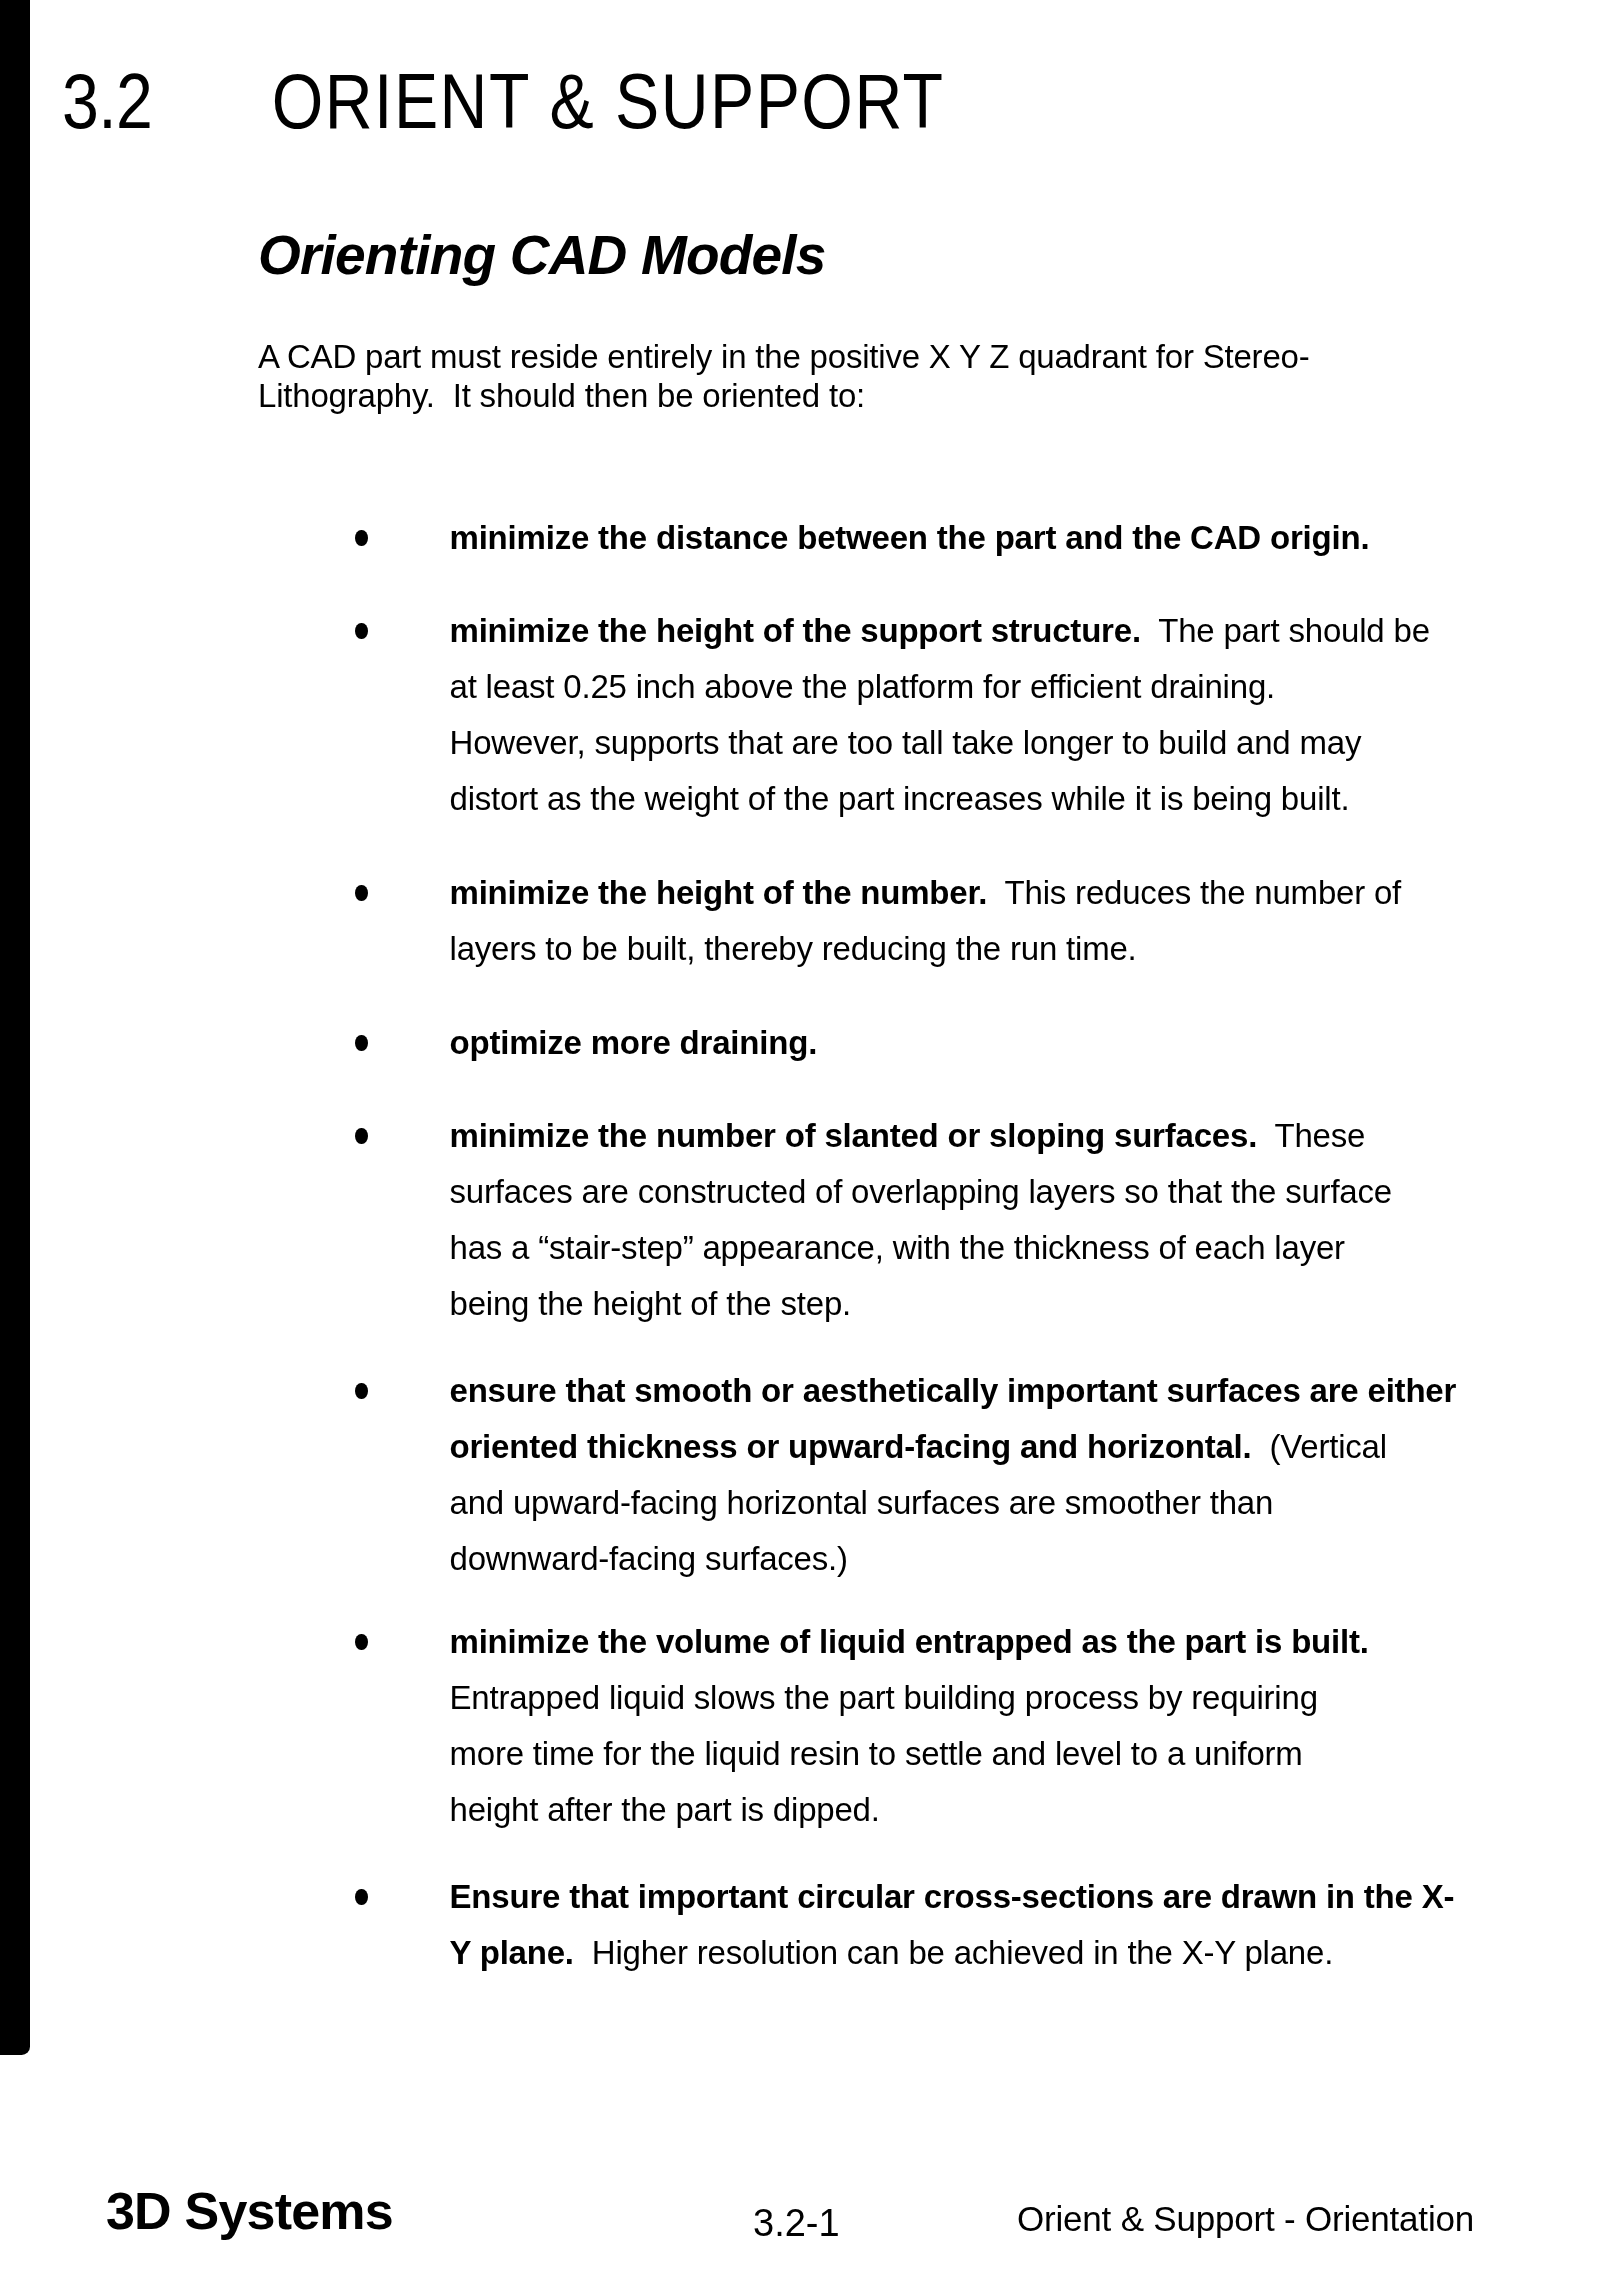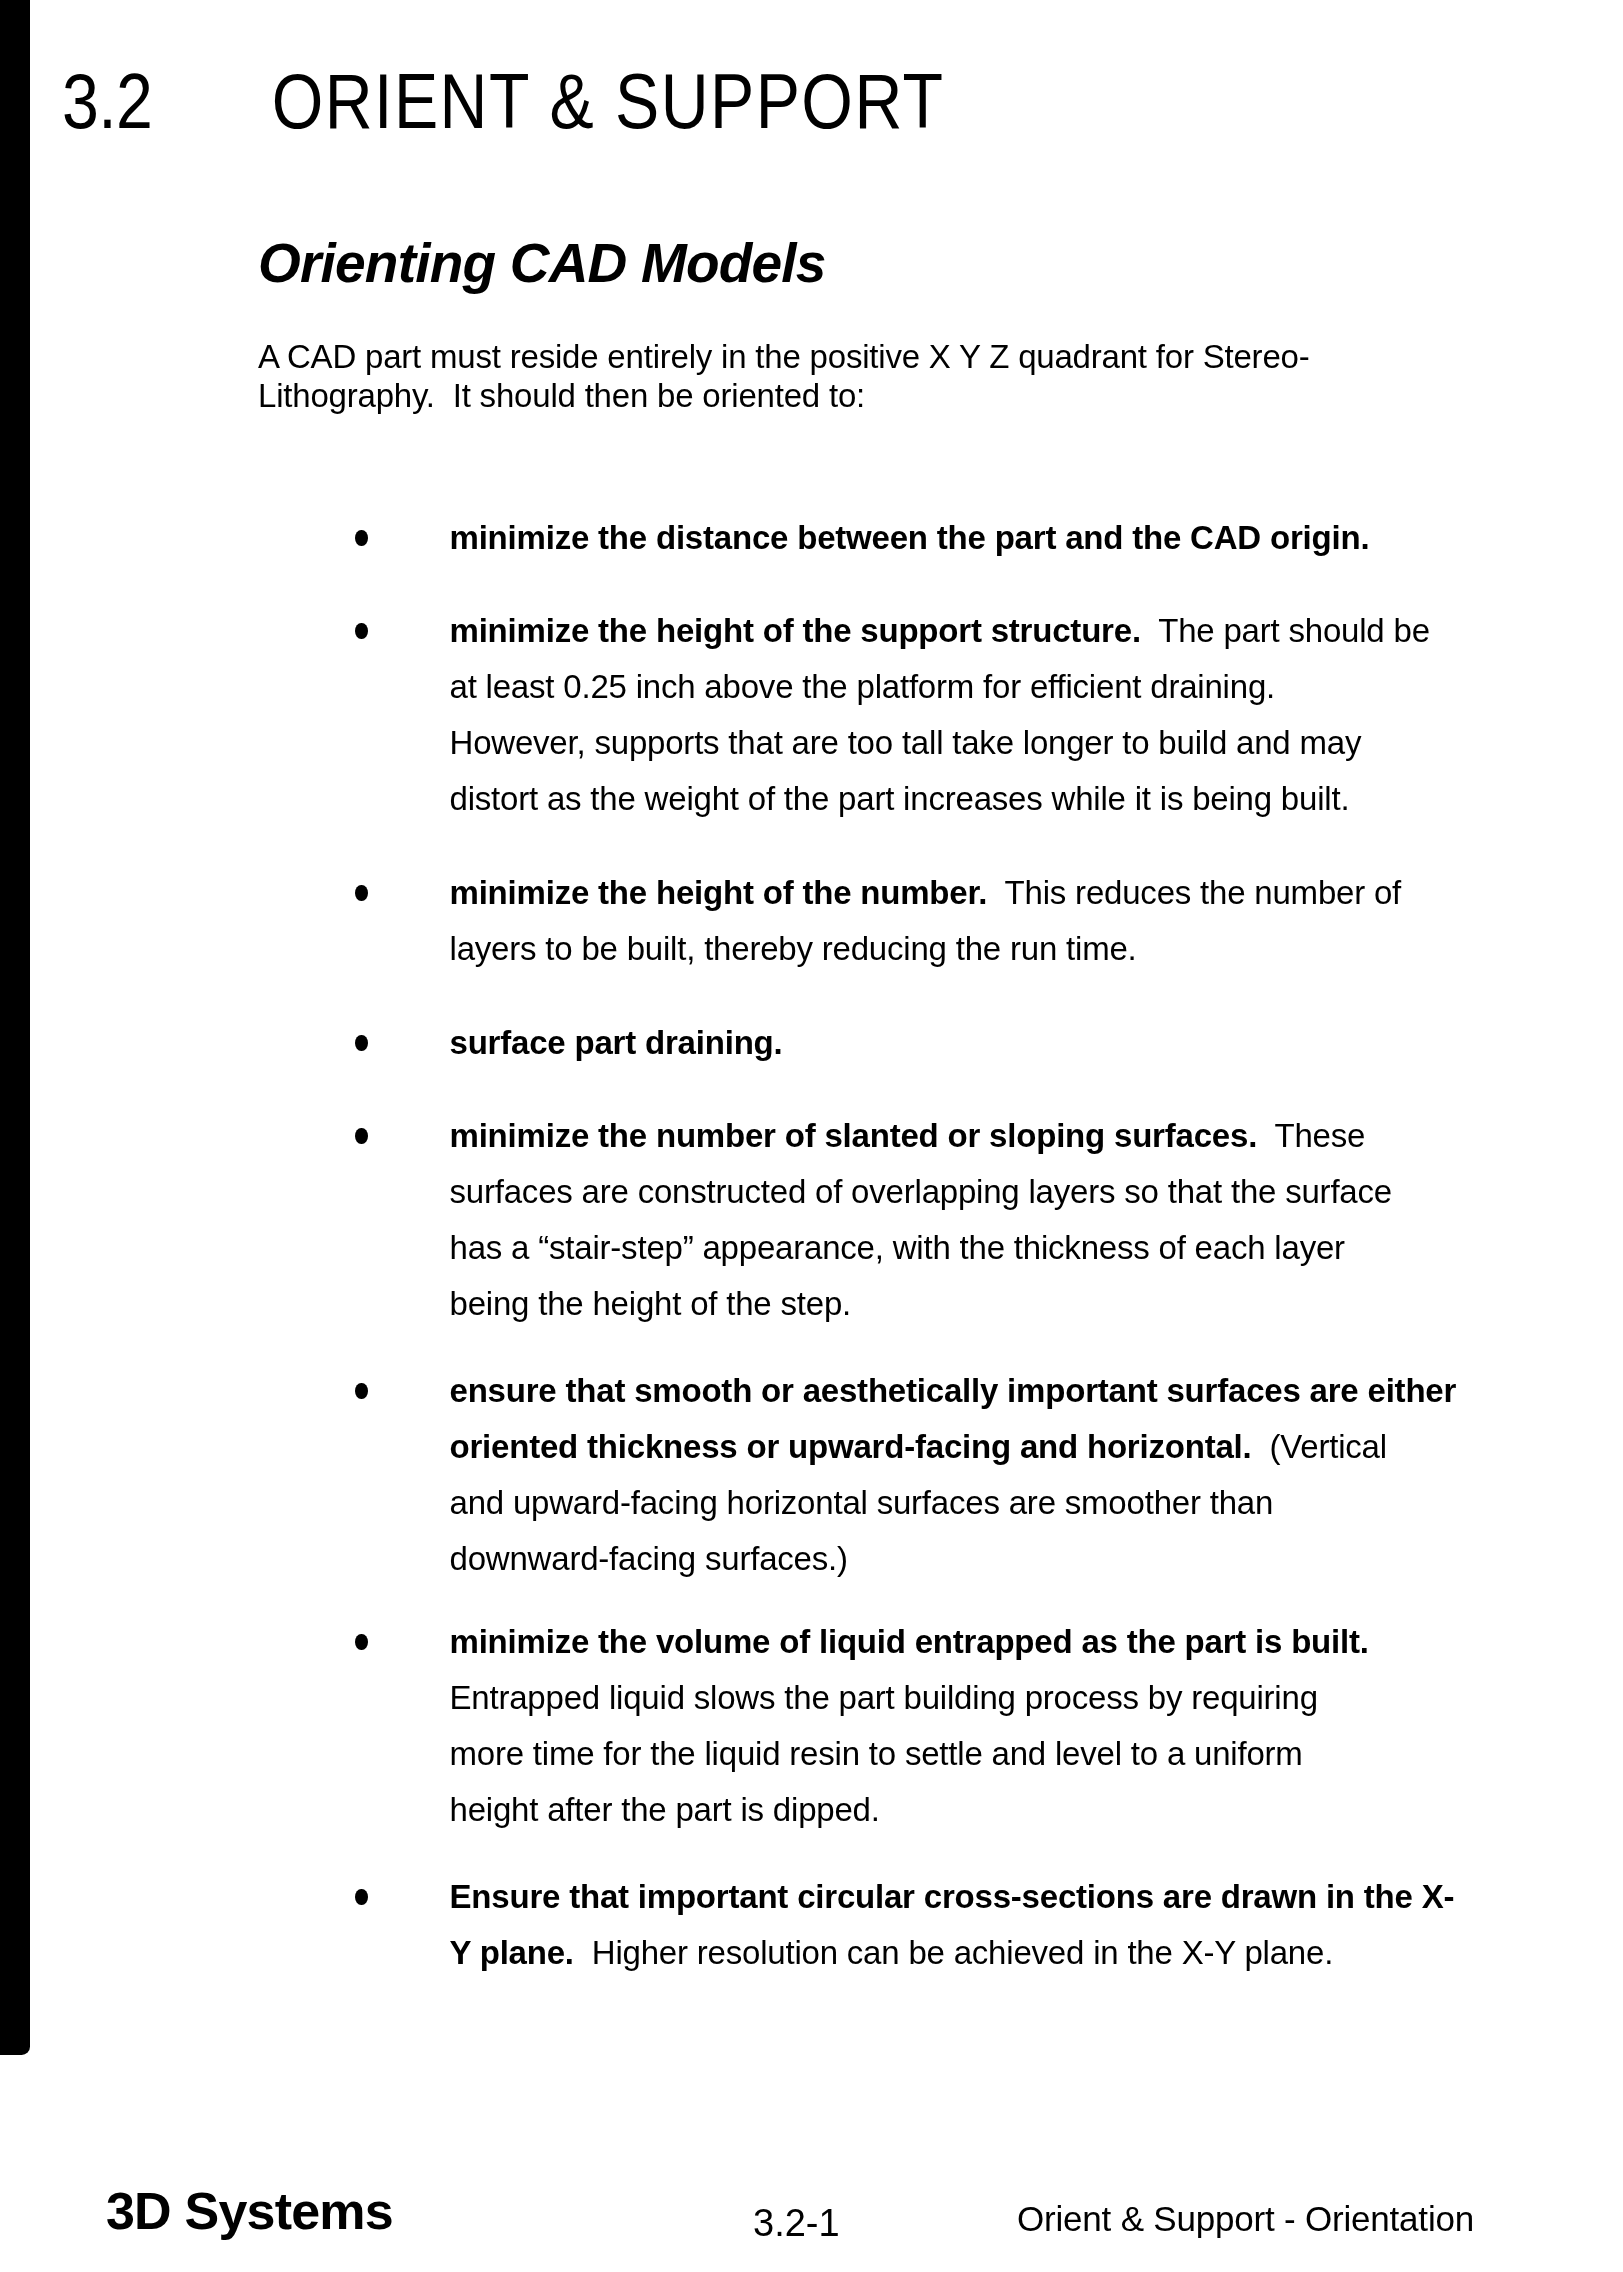--- a/index.html
+++ b/index.html
@@ -21,21 +21,21 @@
     position:absolute; left:62px; top:62px;
     font-size:78px; line-height:1; font-weight:400;
     white-space:nowrap;
     transform:scaleX(.85); transform-origin:left top;
   }
   .heading .num { display:inline-block; letter-spacing:-0.8px; }
   .heading .title { display:inline-block; margin-left:119px; letter-spacing:1.7px; }
   .subheading {
     position:absolute; left:258px; top:223px;
     font-size:55px; font-weight:700; font-style:italic;
-    letter-spacing:-0.8px; white-space:nowrap;margin-top:8px;
+    letter-spacing:-0.8px; white-space:nowrap;
   }
   .intro {
     position:absolute; left:258px; top:337px;
     font-size:33px; line-height:39px;
     white-space:pre-line; letter-spacing:-0.2px;
   }
   .bullets { list-style:none; }
   .bullet { position:absolute; left:355px; display:flex; }
   .dot {
     flex:0 0 auto; width:12.5px; height:16px;
@@ -87,21 +87,21 @@
 However, supports that are too tall take longer to build and may
 distort as the weight of the part increases while it is being built.</span></span>
   </li>
   <li class="bullet" style="top:865px">
     <span class="dot"></span>
     <span class="btext"><b>minimize the height of the number.</b><span>&nbsp; This reduces the number of
 layers to be built, thereby reducing the run time.</span></span>
   </li>
   <li class="bullet" style="top:1015px">
     <span class="dot"></span>
-    <span class="btext"><b>surface part draining.</b><span></span></span>
+    <span class="btext"><b>optimize more draining.</b><span></span></span>
   </li>
   <li class="bullet" style="top:1108px">
     <span class="dot"></span>
     <span class="btext"><b>minimize the number of slanted or sloping surfaces.</b><span>&nbsp; These
 surfaces are constructed of overlapping layers so that the surface
 has a “stair-step” appearance, with the thickness of each layer
 being the height of the step.</span></span>
   </li>
   <li class="bullet" style="top:1363px">
     <span class="dot"></span>

